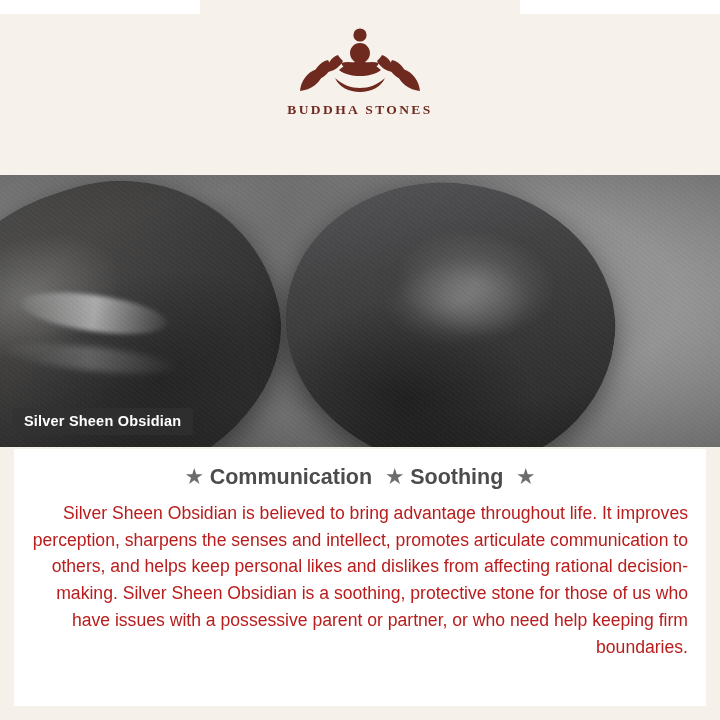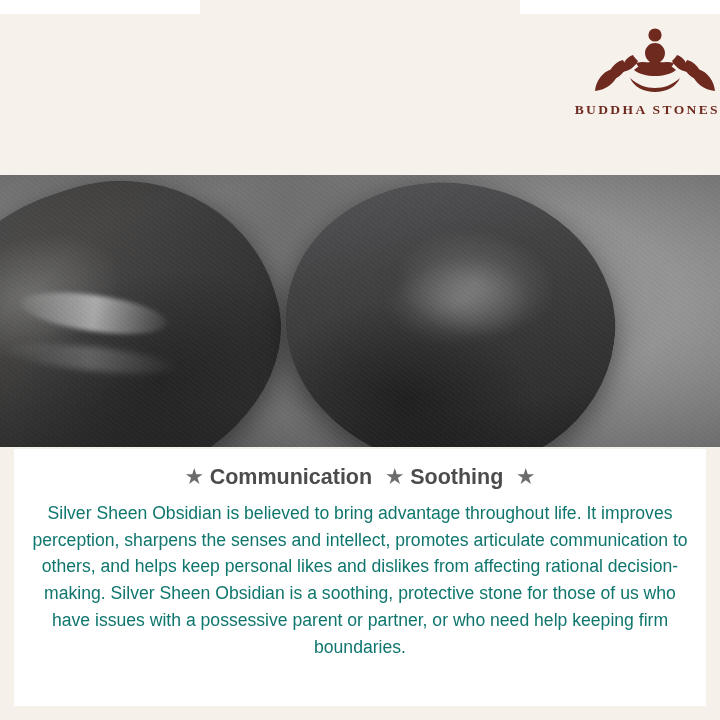--- a/index.html
+++ b/index.html
@@ -27,21 +27,21 @@
     top: 0;
     width: 720px;
     height: 175px;
     background: #f7f1eb;
   }
   .brand {
     position: absolute;
     left: 0;
     top: 22px;
     width: 720px;
-    text-align: right;
+    text-align: center;
   }
   .logo-wrap {
     display: inline-block;
     line-height: 0;
   }
   .brand-name {
     margin-top: 4px;
     font-size: 13.5px;
     letter-spacing: 2.4px;
     font-weight: bold;
@@ -201,22 +201,22 @@
     color: #6c6c6c;
     font-size: 19px;
     line-height: 1;
     position: relative;
     top: -1px;
   }
   .paragraph {
     margin: 10px 18px 16px 18px;
     font-size: 17.6px;
     line-height: 1.52;
-    color: #0f766e;
-    text-align: center;
+    color: #b91c1c;
+    text-align: right;
   }
 
   
   .notch {
     position: absolute;
     background: #ffffff;
   }
   .notch.tl { left: 0; top: 0; width: 200px; height: 14px; }
   .notch.tr { right: 0; top: 0; width: 200px; height: 14px; }
   .bottom-strip {
@@ -272,20 +272,21 @@
     <div class="bg"></div>
     <div class="stone-left">
       <div class="sheen"></div>
       <div class="sheen2"></div>
     </div>
     <div class="stone-right">
       <div class="sheen"></div>
     </div>
     <div class="grain"></div>
     <div class="vignette"></div>
+    <div class="caption">Silver Sheen Obsidian</div>
   </div>
 
   <div class="content">
     <div class="keywords">
       <span class="kw">
         <span class="star">★</span>
         <span>Communication</span>
       </span>
       <span class="kw">
         <span class="star">★</span>

